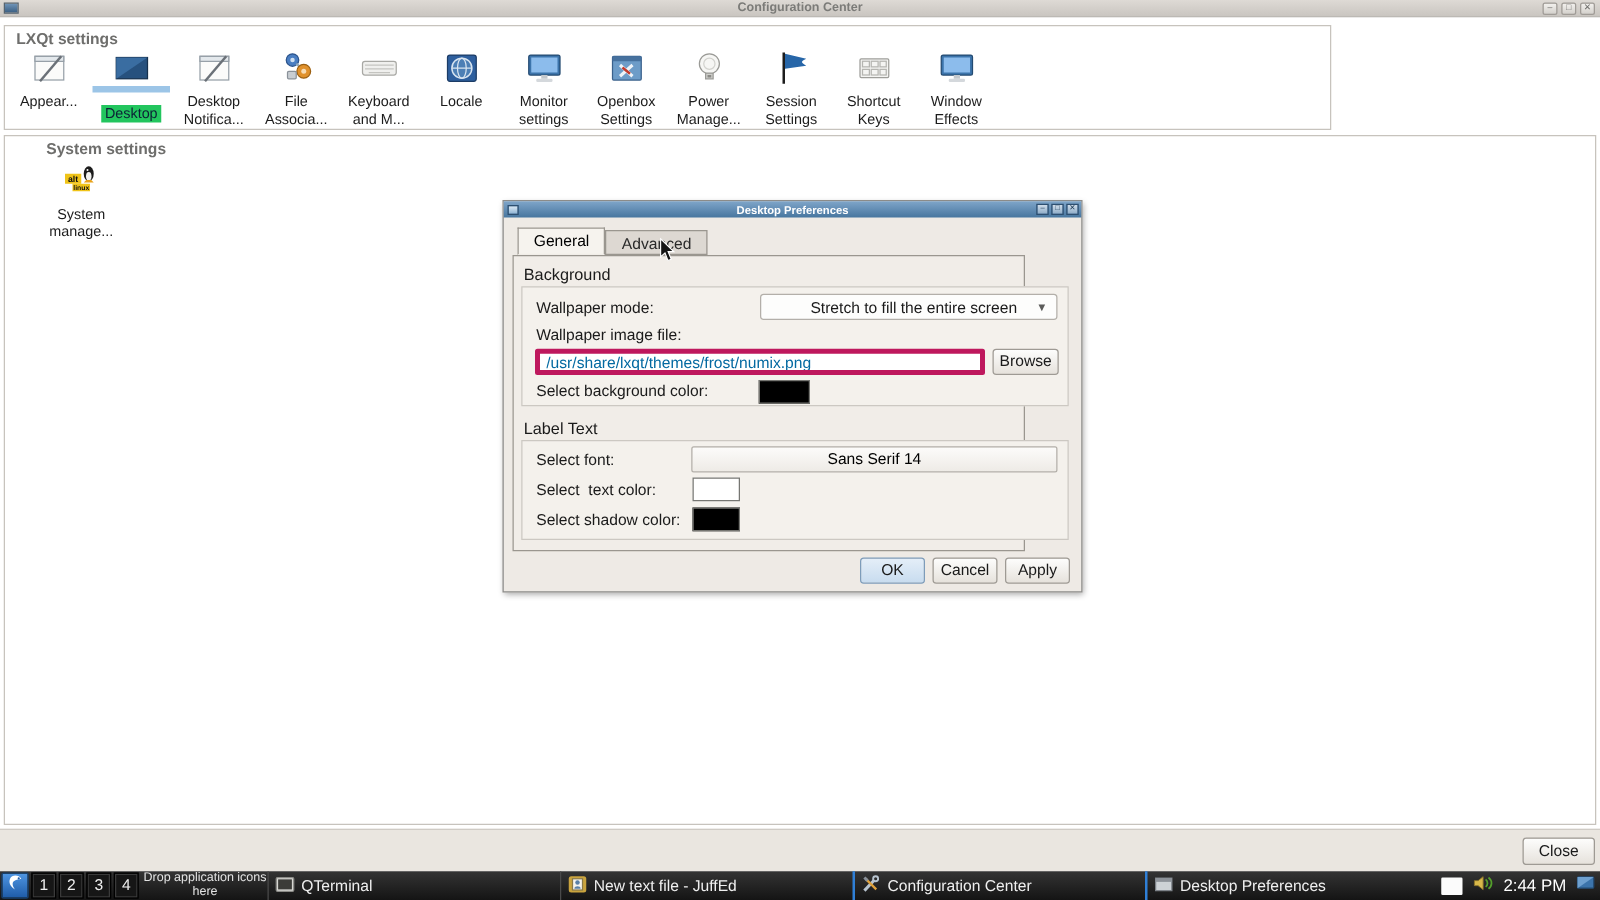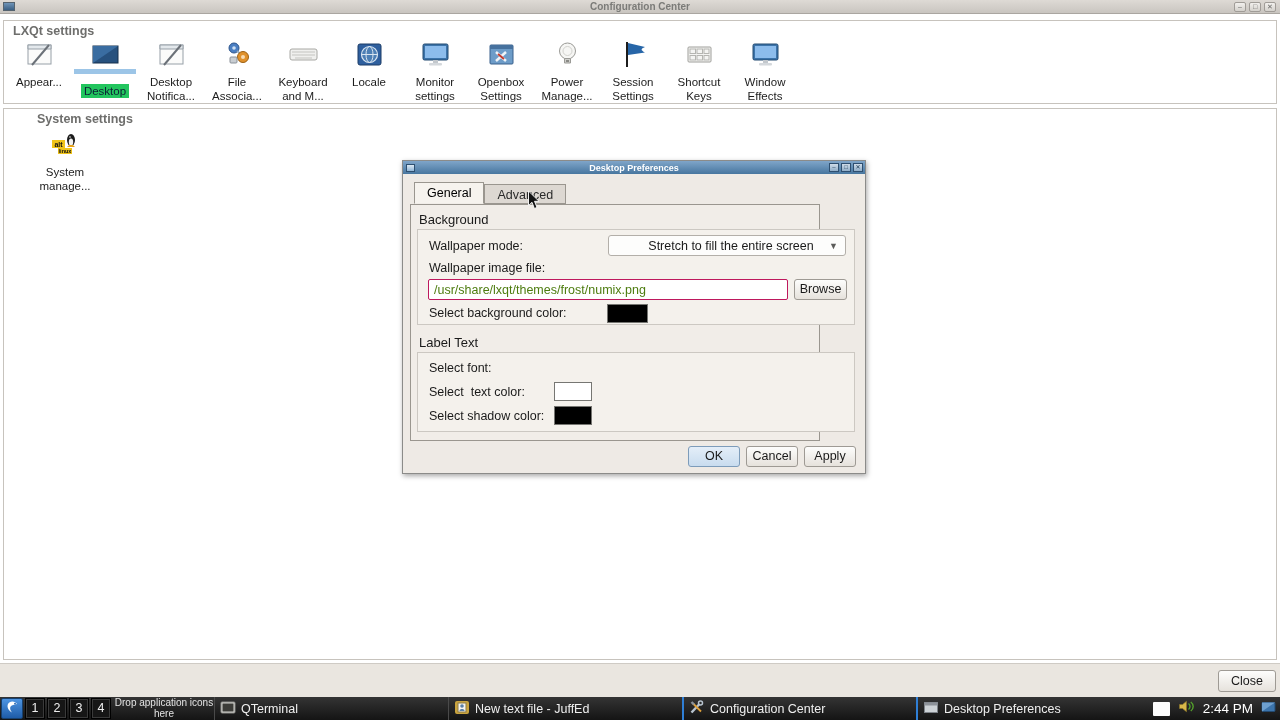--- a/index.html
+++ b/index.html
@@ -17,21 +17,21 @@
     font-size:10px; font-weight:bold; color:#7b7b78; }
   .winbtns { position:absolute; right:4px; top:2px; display:flex; gap:3px; }
   .winbtn { width:12px; height:10px; background:linear-gradient(#f2f0ed,#d4d1cc);
     border:1px solid #a09c97; border-radius:2px; font-size:7px; line-height:8px;
     text-align:center; color:#6b6b68; }
 
   
   .window-body { position:absolute; left:0; top:14px; width:1280px; height:649px; background:#fff; }
   .groupbox { position:absolute; border:1px solid #c7c3bd; background:#fff; }
   .groupbox .gtitle { font-size:12.5px; font-weight:bold; color:#6e6e6c; padding:3px 0 0 9px; }
-  .gb-lxqt { left:3px; top:6px; width:1274px; height:84px; }
+  .gb-lxqt { left:3px; top:6px; width:1062px; height:84px; }
   .gb-system { left:3px; top:94px; width:1274px; height:552px;padding-left:24px; }
 
   .icon-grid { display:flex; padding-left:2px; margin-top:1px; }
   .app-item { width:66px; display:flex; flex-direction:column; align-items:center; }
   .icon-wrap { width:62px; height:35px; display:flex; align-items:center; justify-content:center; }
   .app-item.selected .icon-wrap { background:linear-gradient(transparent 30px,#9cc5e7 30px); }
   .app-label { font-size:11.5px; color:#1c1c1c; text-align:center; line-height:1.22; margin-top:1px; }
   .app-item.selected .app-label { background:#22c55e; color:#0c2036; padding:0 3px;margin-top:10px; }
 
   .sys-item { width:74px; display:flex; flex-direction:column; align-items:center; margin:3px 0 0 0; }
@@ -62,22 +62,22 @@
   .tab.inactive { background:#ddd8d2; height:20px; margin-top:2px; color:#2a2a2a; }
   .tabframe { position:absolute; left:7px; top:43px; width:410px; height:237px;
     border:1px solid #9a968f; background:#f1ede8; z-index:1; }
 
   .sec-label { position:absolute; font-size:13px; color:#1a1a1a; }
   .grp { position:absolute; border:1px solid #ccc8c2; background:#f4f1ec; }
   .flabel { font-size:12.5px; color:#1a1a1a; white-space:pre; }
   .combo { position:absolute; background:#fdfdfc; border:1px solid #b3afa9; border-radius:3px;
     font-size:12.5px; color:#1a1a1a; display:flex; align-items:center; padding-left:8px;justify-content:center; }
   .combo .arrow { position:absolute; right:7px; font-size:9px; color:#5c5c5a; }
-  .txtinput { position:absolute; background:#fff; border:1px solid #be185d; border-radius:2px;
-    font-size:12.5px; color:#4d7c0f; padding:0 5px; font-family:"Liberation Sans",sans-serif; }
+  .txtinput { position:absolute; background:#fff; border:4px solid #be185d; border-radius:2px;
+    font-size:12.5px; color:#0369a1; padding:0 5px; font-family:"Liberation Sans",sans-serif; }
   .swatch { position:absolute; border:1px solid #767672; }
   .fontbtn { position:absolute; background:linear-gradient(#fcfbfa,#eeebe6);
     border:1px solid #b3afa9; border-radius:2px; font-size:12.5px; text-align:center; }
   .dlg-actions { position:absolute; right:9px; top:285px; display:flex; gap:6px; }
   .dlg-actions .btn { width:52px; height:21px; line-height:19px; }
   .btn-ok { background:linear-gradient(#e4eef8,#c8dcef); border-color:#7d9cba; }
 
   
   .cursor { position:absolute; left:527px; top:190px; z-index:50; }
 
@@ -351,20 +351,21 @@
         <input class="txtinput" style="left: 10px; top: 49px; width: 360px; height: 21px;" value="/usr/share/lxqt/themes/frost/numix.png">
         <div class="btn" style="position:absolute; left:376px; top:49px; width:53px; height:21px; line-height:19px;">Browse</div>
         <span class="flabel" style="position:absolute; left:11px; top:76px;">Select background color:</span>
         <span class="swatch" style="left: 189px; top: 74px; width: 41px; height: 19px; background-color: rgb(0, 0, 0);"></span>
       </div>
 
       <span class="sec-label" style="left:8px; top:130px;">Label Text</span>
 
       <div class="grp" style="left:6px; top:147px; width:438px; height:80px;">
         <span class="flabel" style="position:absolute; left:11px; top:8px;">Select font:</span>
+        <div class="fontbtn" style="left:135px; top:4px; width:293px; height:21px; line-height:19px;">Sans Serif 14</div>
         <span class="flabel" style="position:absolute; left:11px; top:32px;">Select  text color:</span>
         <span class="swatch" style="left: 136px; top: 29px; width: 38px; height: 19px; background-color: rgb(255, 255, 255);"></span>
         <span class="flabel" style="position:absolute; left:11px; top:56px;">Select shadow color:</span>
         <span class="swatch" style="left: 136px; top: 53px; width: 38px; height: 19px; background-color: rgb(0, 0, 0);"></span>
       </div>
     </div>
 
     <div class="dlg-actions">
       <div class="btn btn-ok">OK</div>
       <div class="btn">Cancel</div>

